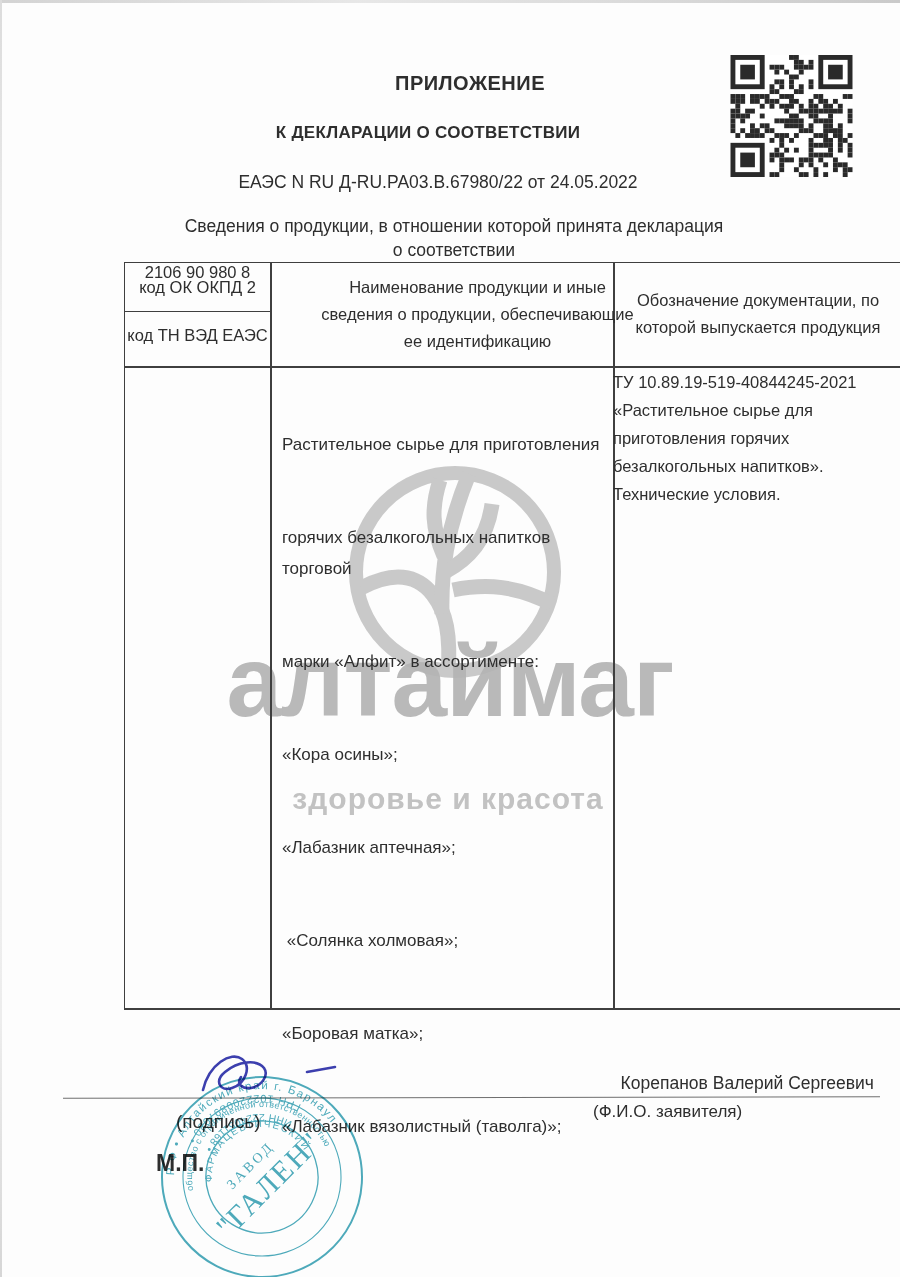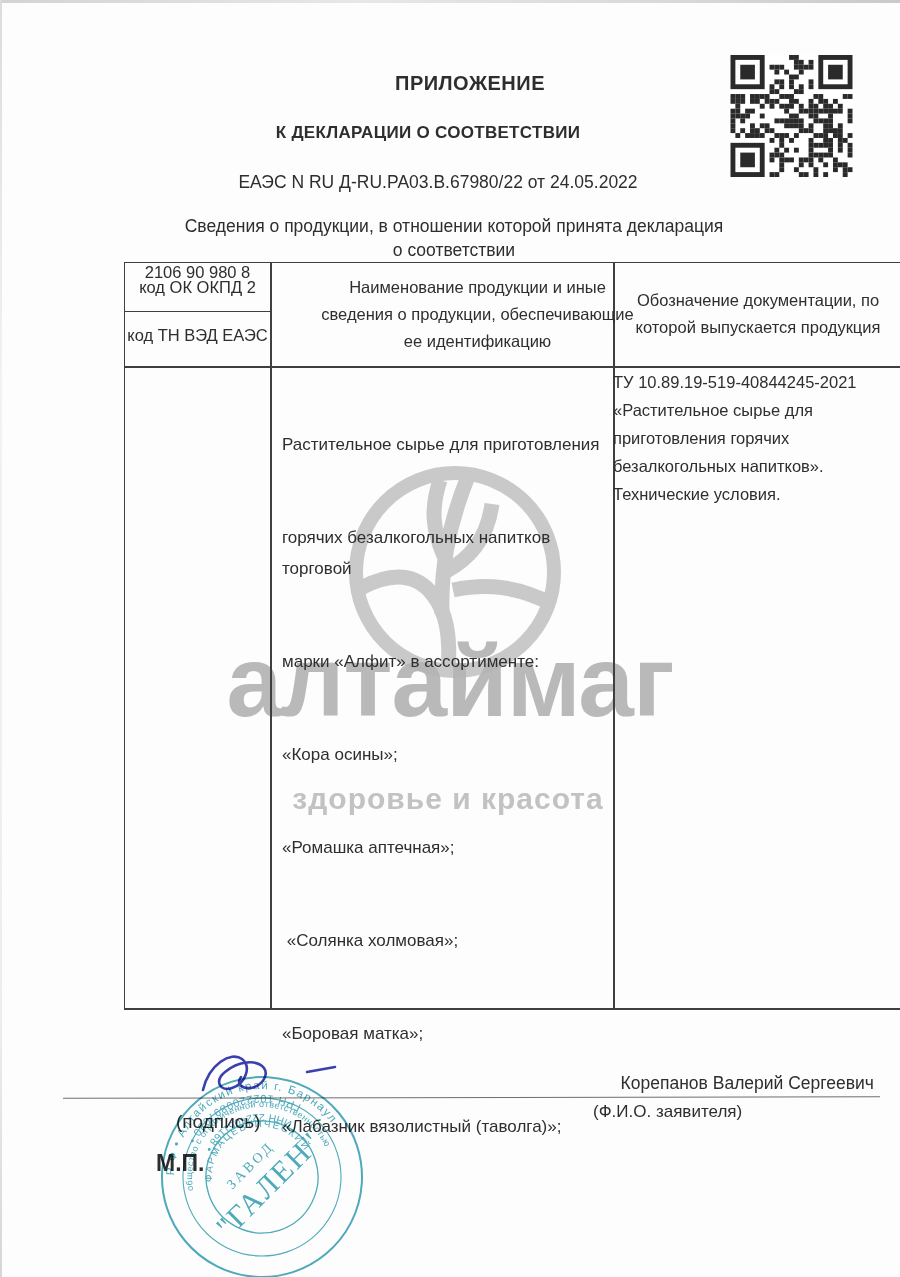--- a/index.html
+++ b/index.html
@@ -329,21 +329,21 @@
       <div>которой выпускается продукция</div>
     </div>
 
     <div class="c1-code">2106 90 980 8</div>
 
     <div class="abs plines">
       <div>Растительное сырье для приготовления</div>
       <div>горячих безалкогольных напитков торговой</div>
       <div>марки «Алфит» в ассортименте:</div>
       <div>«Кора осины»;</div>
-      <div>«Ромашка аптечная»;</div>
+      <div>«Лабазник аптечная»;</div>
       <div> «Солянка холмовая»;</div>
       <div>«Боровая матка»;</div>
       <div>«Лабазник вязолистный (таволга)»;</div>
       
       
       
       
       
       
       

